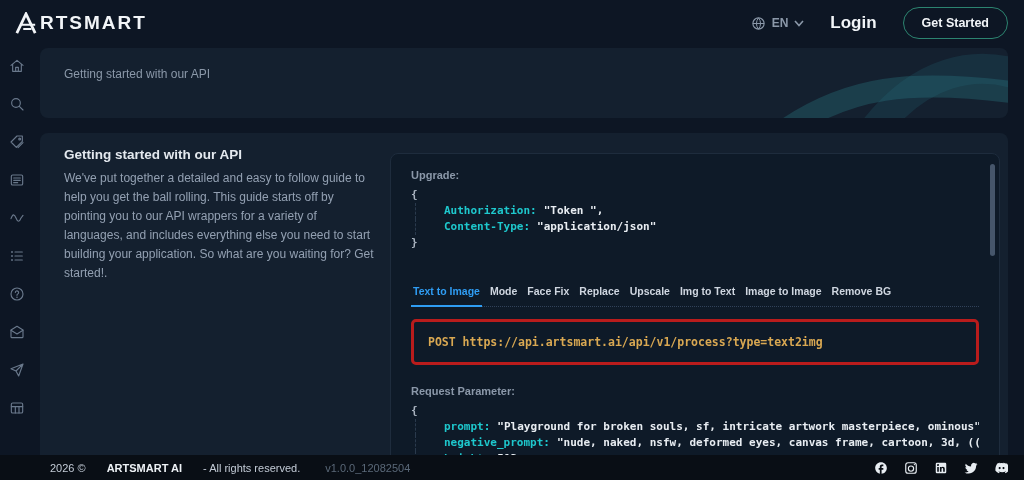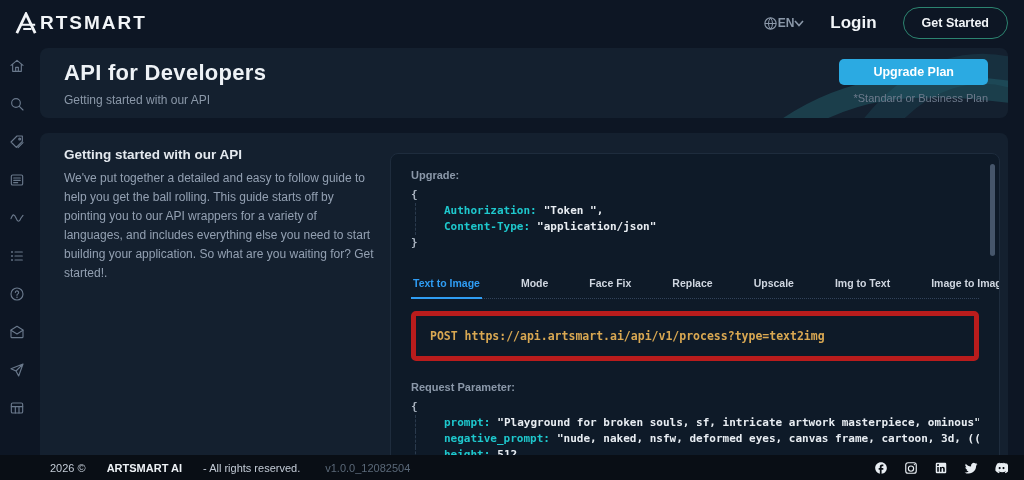--- a/index.html
+++ b/index.html
@@ -13,21 +13,21 @@
   
   .navbar{
     position:absolute; top:0; left:0; width:1024px; height:46px;
     display:flex; align-items:center; justify-content:space-between;
     padding:0 16px 0 14px; background:#0d1624; z-index:30;
   }
   .logo{ display:flex; align-items:center; gap:2px; cursor:pointer; }
   .logo svg{ display:block; }
   .logo-text{ font-size:19px; font-weight:bold; letter-spacing:2px; color:#f2f5f8; }
   .nav-right{ display:flex; align-items:center; gap:26px; }
-  .lang{ display:flex; align-items:center; gap:0; color:#8b98a9; font-size:12px; font-weight:bold; cursor:pointer; }
+  .lang{ display:flex; align-items:center; gap:6px; color:#8b98a9; font-size:12px; font-weight:bold; cursor:pointer; }
   .login{ color:#f2f5f8; font-size:17px; font-weight:bold; cursor:pointer; }
   .get-started{
     background:transparent; color:#f2f5f8; font-size:12.5px; font-weight:bold;
     border:1px solid #2c8470; border-radius:16px; padding:8px 18px; cursor:pointer;
     font-family:"Liberation Sans", sans-serif;
     text-align:right;
   }
   
   .sidebar{
     position:absolute; top:46px; left:0; width:34px; bottom:25px;
@@ -69,34 +69,34 @@
   .scrollbar{ position:absolute; right:4px; top:10px; width:5px; height:92px; background:#46566b; border-radius:3px; cursor:pointer; }
   .section-label{ font-size:11px; font-weight:bold; color:#8b98a9; margin-bottom:6px; }
   .code-block{ font-family:"DejaVu Sans Mono", monospace; font-size:11px; line-height:16px; white-space:nowrap; }
   .code-line{ overflow:hidden; }
   .code-line .k{ color:#1ec8cd; font-weight:bold; margin-right:7px; }
   .code-line .v{ color:#e8edf2; font-weight:bold; }
   .code-line.brace{ color:#aab4c0; font-weight:bold; }
   .code-line.indent{ margin-left:4px; border-left:1px dashed #2a3a4d; padding-left:28px; }
   
   .tabs{
-    display:flex; gap:41px; margin-top:26px; border-bottom:1px dotted #31425a;
+    display:flex; gap:10px; margin-top:34px; border-bottom:1px dotted #31425a;
     padding:0 2px;
   }
   .tab{
     font-size:10.5px; font-weight:bold; color:#cfd6e0; padding-bottom:9px;
     cursor:pointer; position:relative; white-space:nowrap;
   }
   .tab.active{ color:#2f9df4; }
   .tab.active::after{
     content:""; position:absolute; left:-2px; right:-2px; bottom:-1px; height:2px; background:#2f9df4;
   }
   
   .endpoint-box{
-    border:5px solid #b91c1c; border-radius:5px; margin-top:12px;
+    border:3px solid #b91c1c; border-radius:5px; margin-top:12px;
     padding:13px 14px; overflow:hidden;
   }
   .endpoint{ font-family:"DejaVu Sans Mono", monospace; font-size:11.5px; font-weight:bold; color:#d9a852; white-space:nowrap; }
   .request-section{ margin-top:20px; }
   
   .footer{
     position:absolute; left:0; bottom:0; width:1024px; height:25px;
     background:#090e15; display:flex; align-items:center; justify-content:space-between;
     padding:0 16px 0 50px; z-index:40;
   }
@@ -196,26 +196,21 @@
         <path d="M3.5 10 H20.5 M9.5 10 V19.5 M15 10 V19.5"></path>
       </svg>
   </div>
 </aside>
 
 <section class="header-panel">
   <svg class="header-deco" width="260" height="70" viewBox="0 0 260 70">
     <path d="M40 80 C100 40, 160 30, 270 45" stroke="rgba(46,150,160,0.25)" stroke-width="22" fill="none"></path>
     <path d="M120 90 C170 20, 230 10, 280 30" stroke="rgba(40,120,140,0.18)" stroke-width="30" fill="none"></path>
   </svg>
-  <h1 class="page-title">API for Developers</h1>
   <div class="page-subtitle">Getting started with our API</div>
-  <div class="header-right">
-    <button class="upgrade-btn">Upgrade Plan</button>
-    <span class="plan-note">*Standard or Business Plan</span>
-  </div>
 </section>
 
 <section class="content-panel">
 
   <div class="intro">
     <div class="intro-heading">Getting started with our API</div>
     <p class="intro-body">We've put together a detailed and easy to follow guide to help you get the ball rolling. This guide starts off by pointing you to our API wrappers for a variety of languages, and includes everything else you need to start building your application. So what are you waiting for? Get started!.</p>
   </div>
 
   <div class="code-panel">

